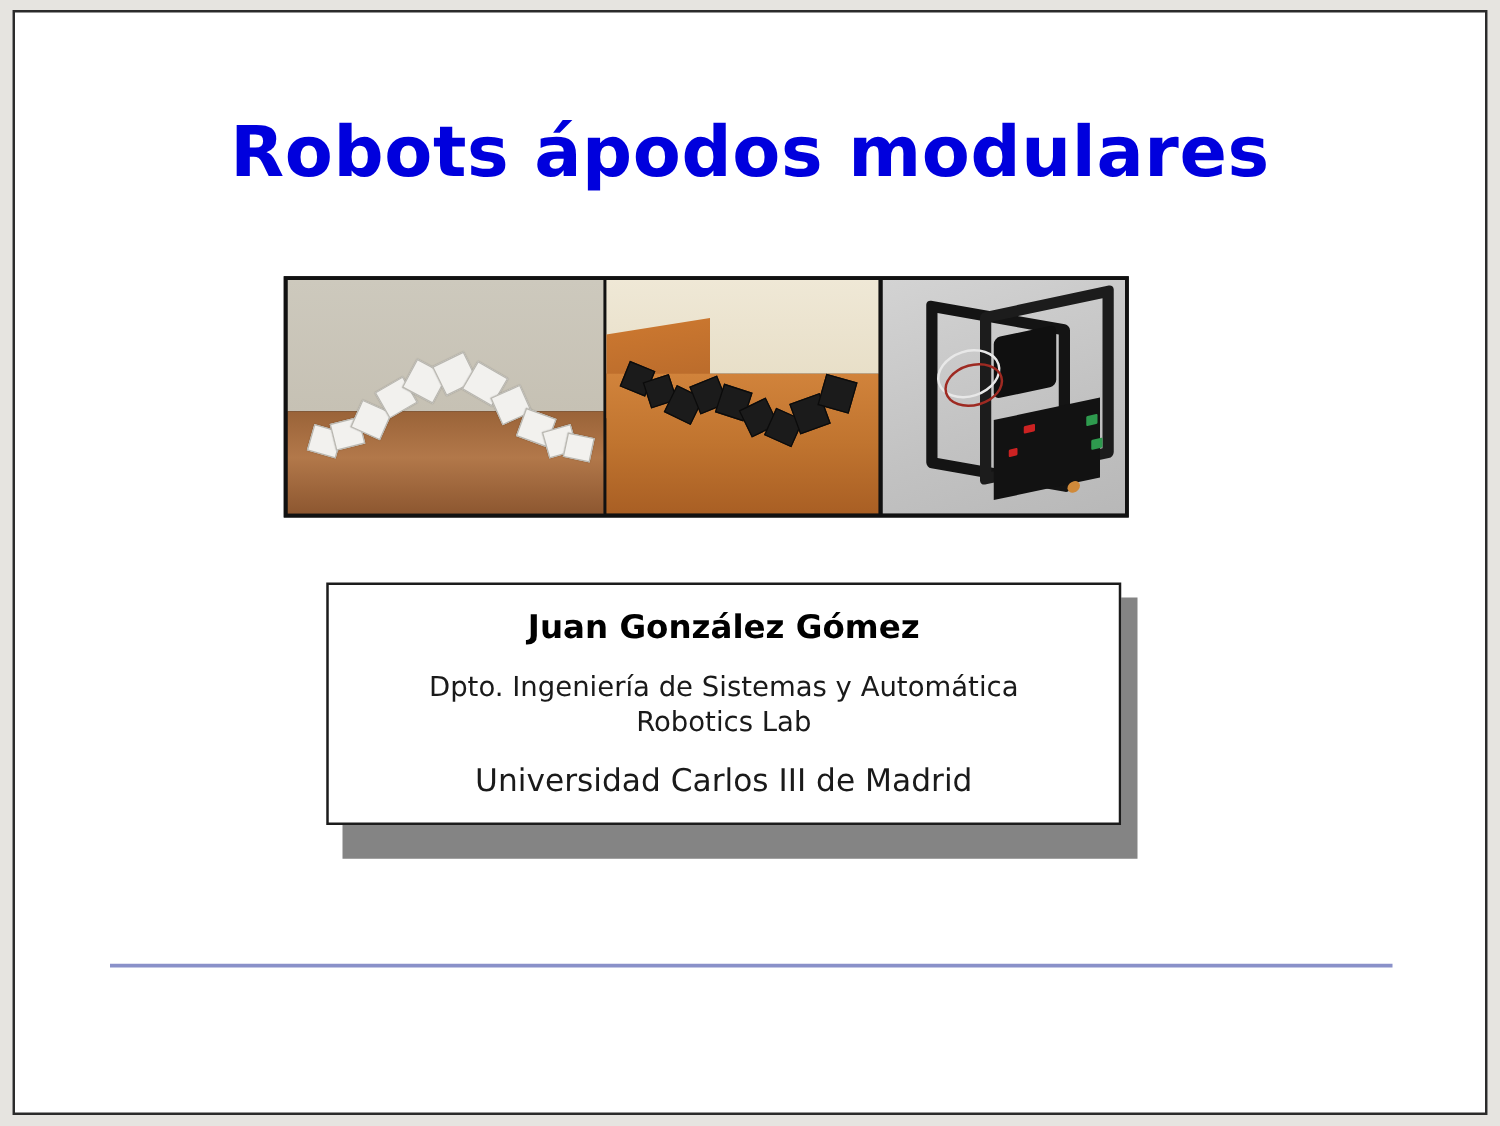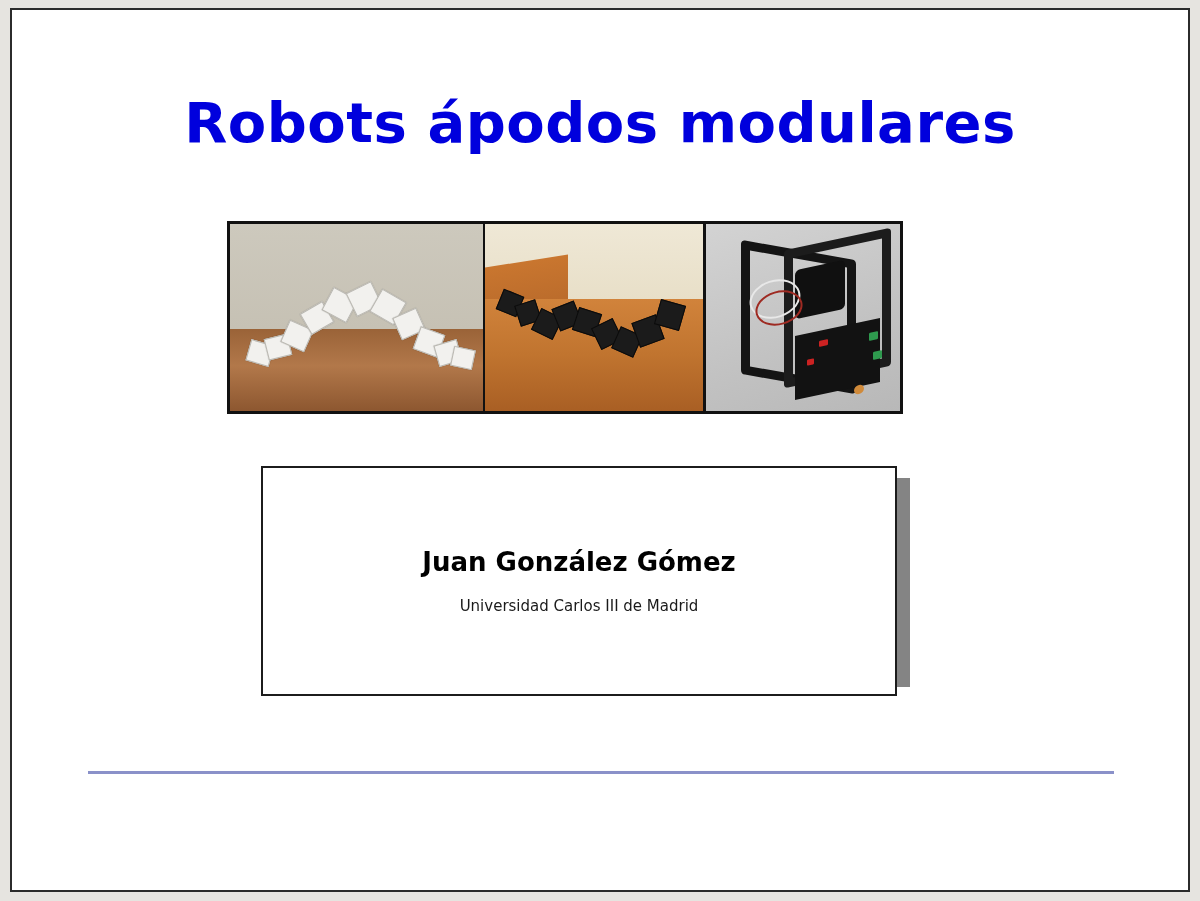--- a/index.html
+++ b/index.html
@@ -148,21 +148,21 @@
     top: 468px;
     width: 636px;
     height: 209px;
     background: #848484;
   }
   .author-box {
     position: absolute;
     left: 249px;
     top: 456px;
     width: 636px;
-    height: 230px;
+    height: 194px;
     background: #ffffff;
     border: 2px solid #1c1c1c;
     box-sizing: border-box;
     display: flex;
     flex-direction: column;
     justify-content: center;
     align-items: center;
   }
   .author-name {
     font-size: 26px;
@@ -172,21 +172,21 @@
     margin-bottom: 20px;
   }
   .author-dept {
     font-size: 22px;
     color: #1a1a1a;
     text-align: center;
     line-height: 1.25;
     margin-bottom: 18px;
   }
   .author-univ {
-    font-size: 15px;
+    font-size: 25px;
     color: #1a1a1a;
     text-align: center;
   }
 
   
   .footer-rule {
     position: absolute;
     left: 76px;
     top: 761px;
     width: 1026px;
@@ -255,20 +255,24 @@
         <div class="led" style="left:84%; top:58%; width:9px; height:8px; background:#2e9a4e; transform:skewY(-12deg);"></div>
         <div class="led" style="left:86%; top:68%; width:9px; height:8px; background:#2e9a4e; transform:skewY(-12deg);"></div>
         <div class="led" style="left:76%; top:86%; width:10px; height:9px; background:#d08a3a; border-radius:50%; transform:skewY(-12deg);"></div>
       </div>
 
     </div>
 
     <div class="author-shadow"></div>
     <div class="author-box">
       <div class="author-name">Juan González Gómez</div>
+      <div class="author-dept">
+        <span>Dpto. Ingeniería de Sistemas y Automática</span><br>
+        <span>Robotics Lab</span>
+      </div>
       <div class="author-univ">Universidad Carlos III de Madrid</div>
     </div>
 
     <div class="footer-rule"></div>
 
     <div class="footer">
 
       
       
 

